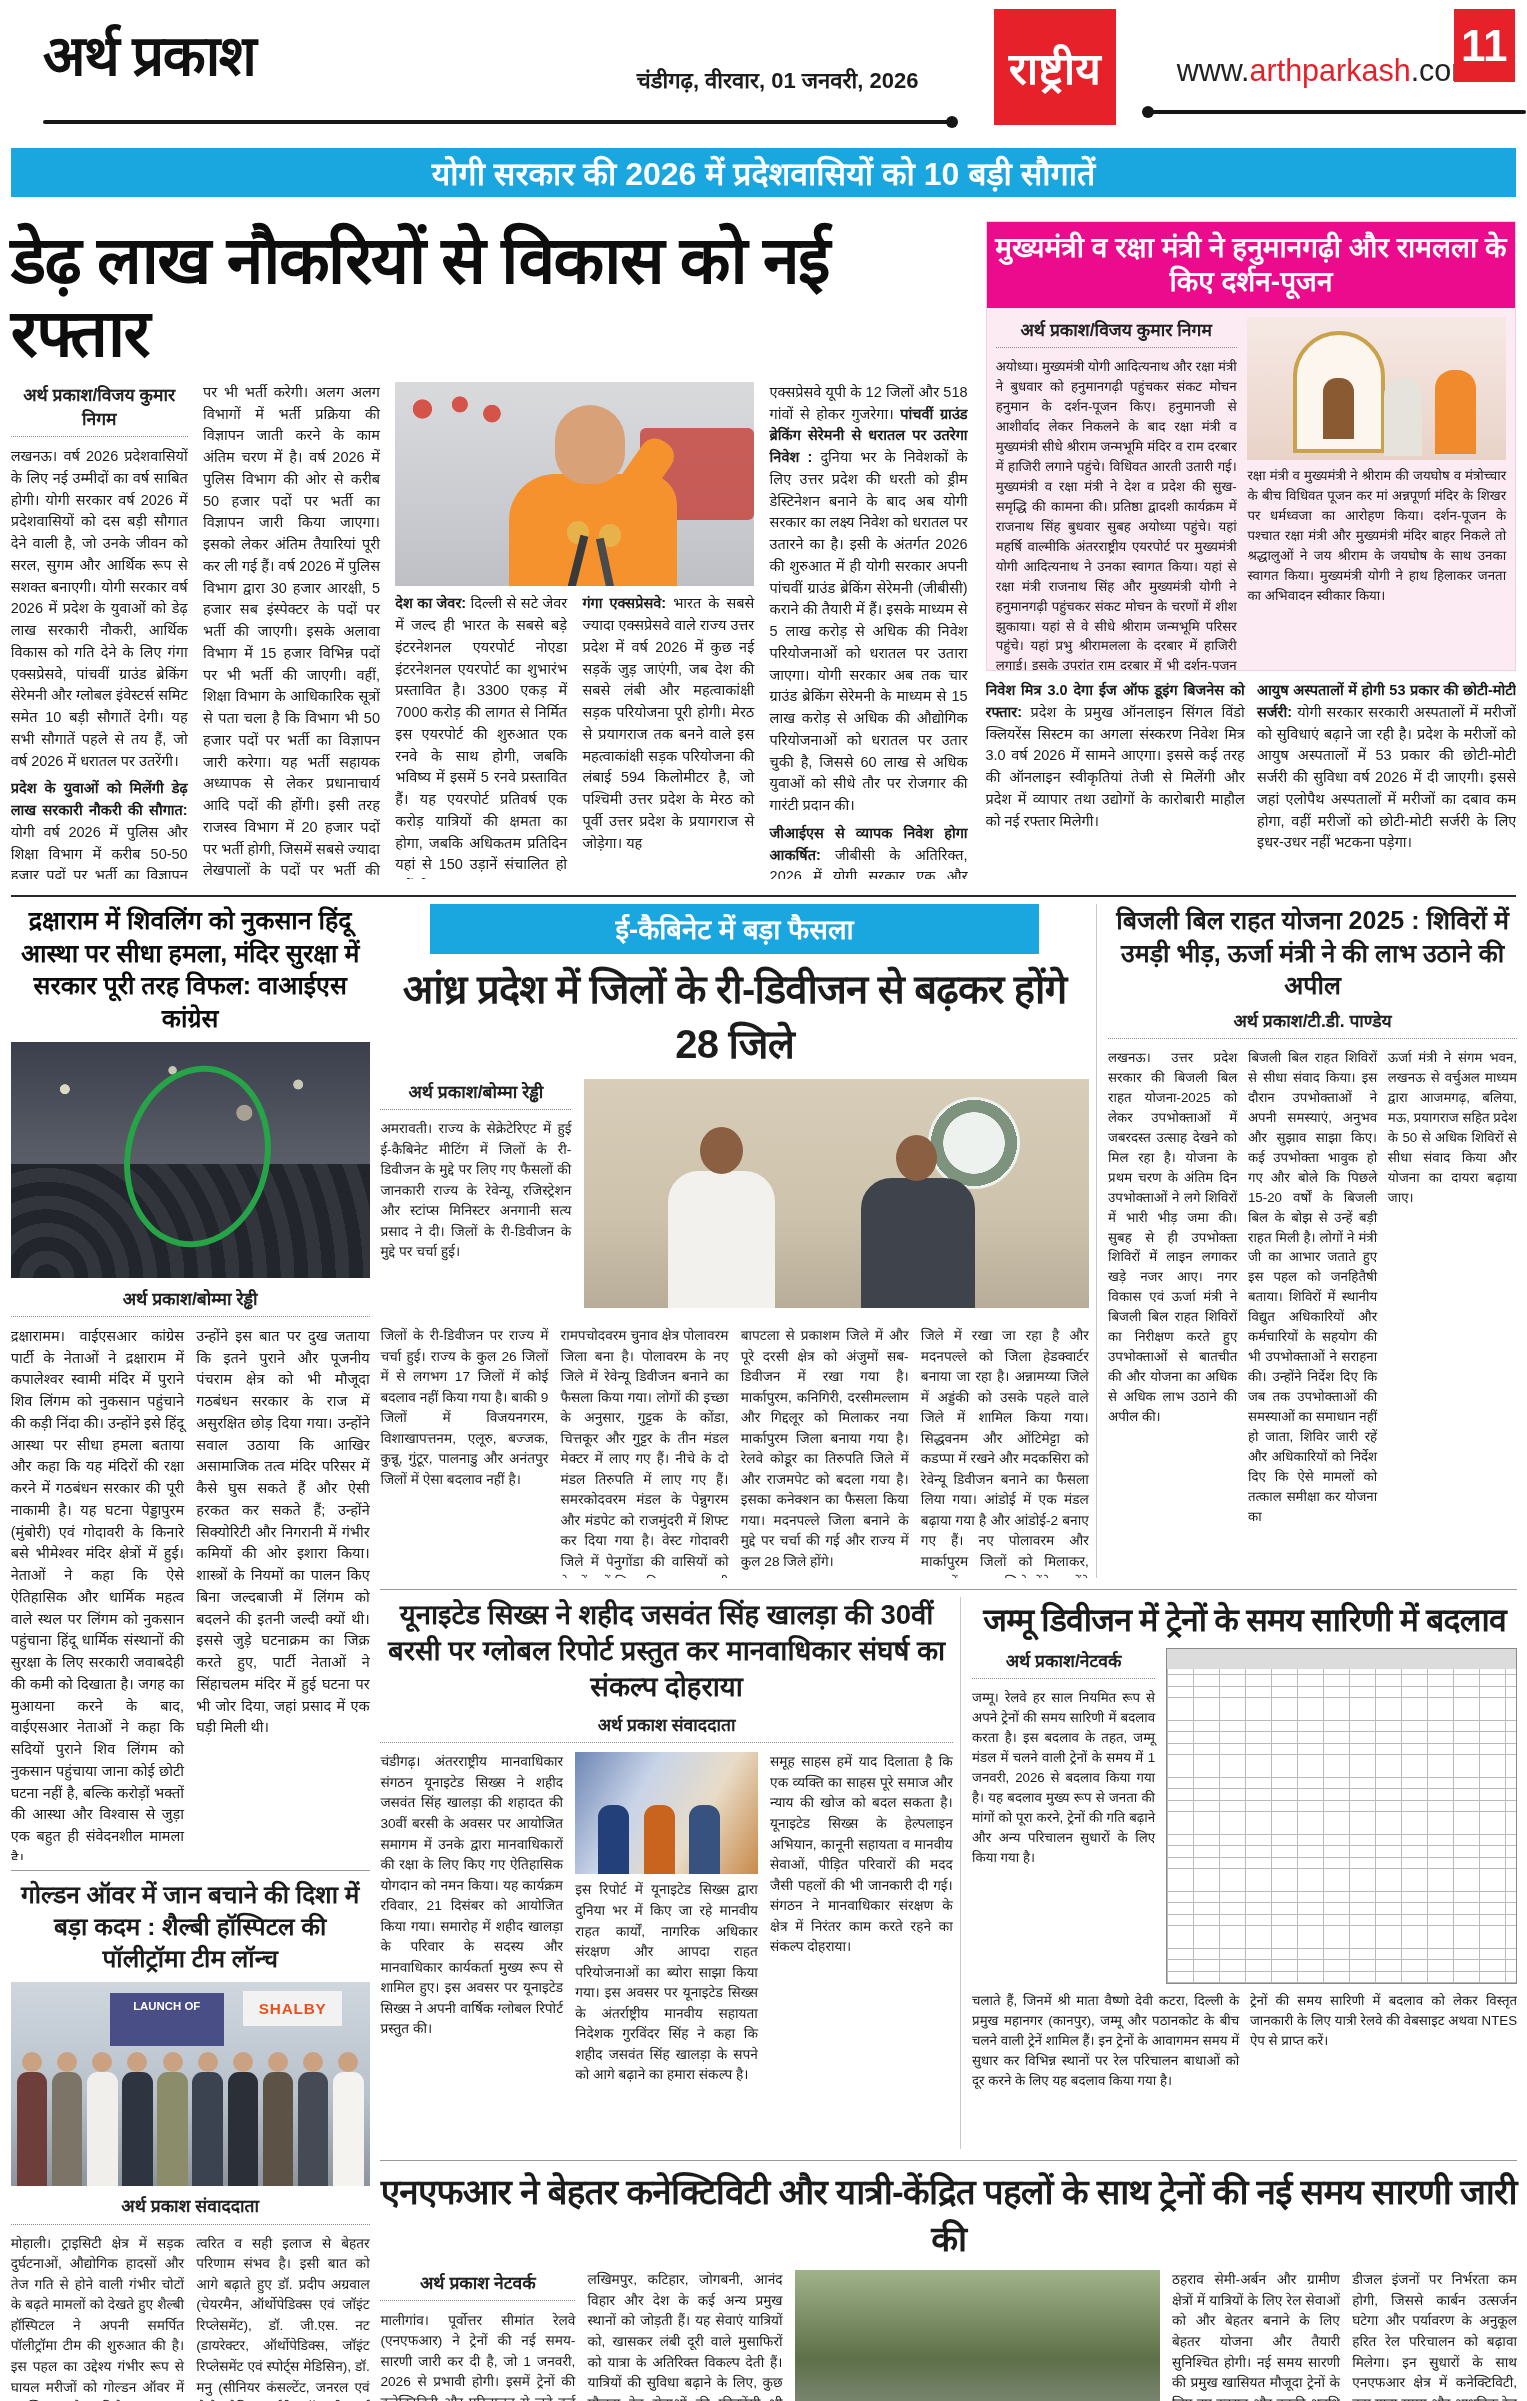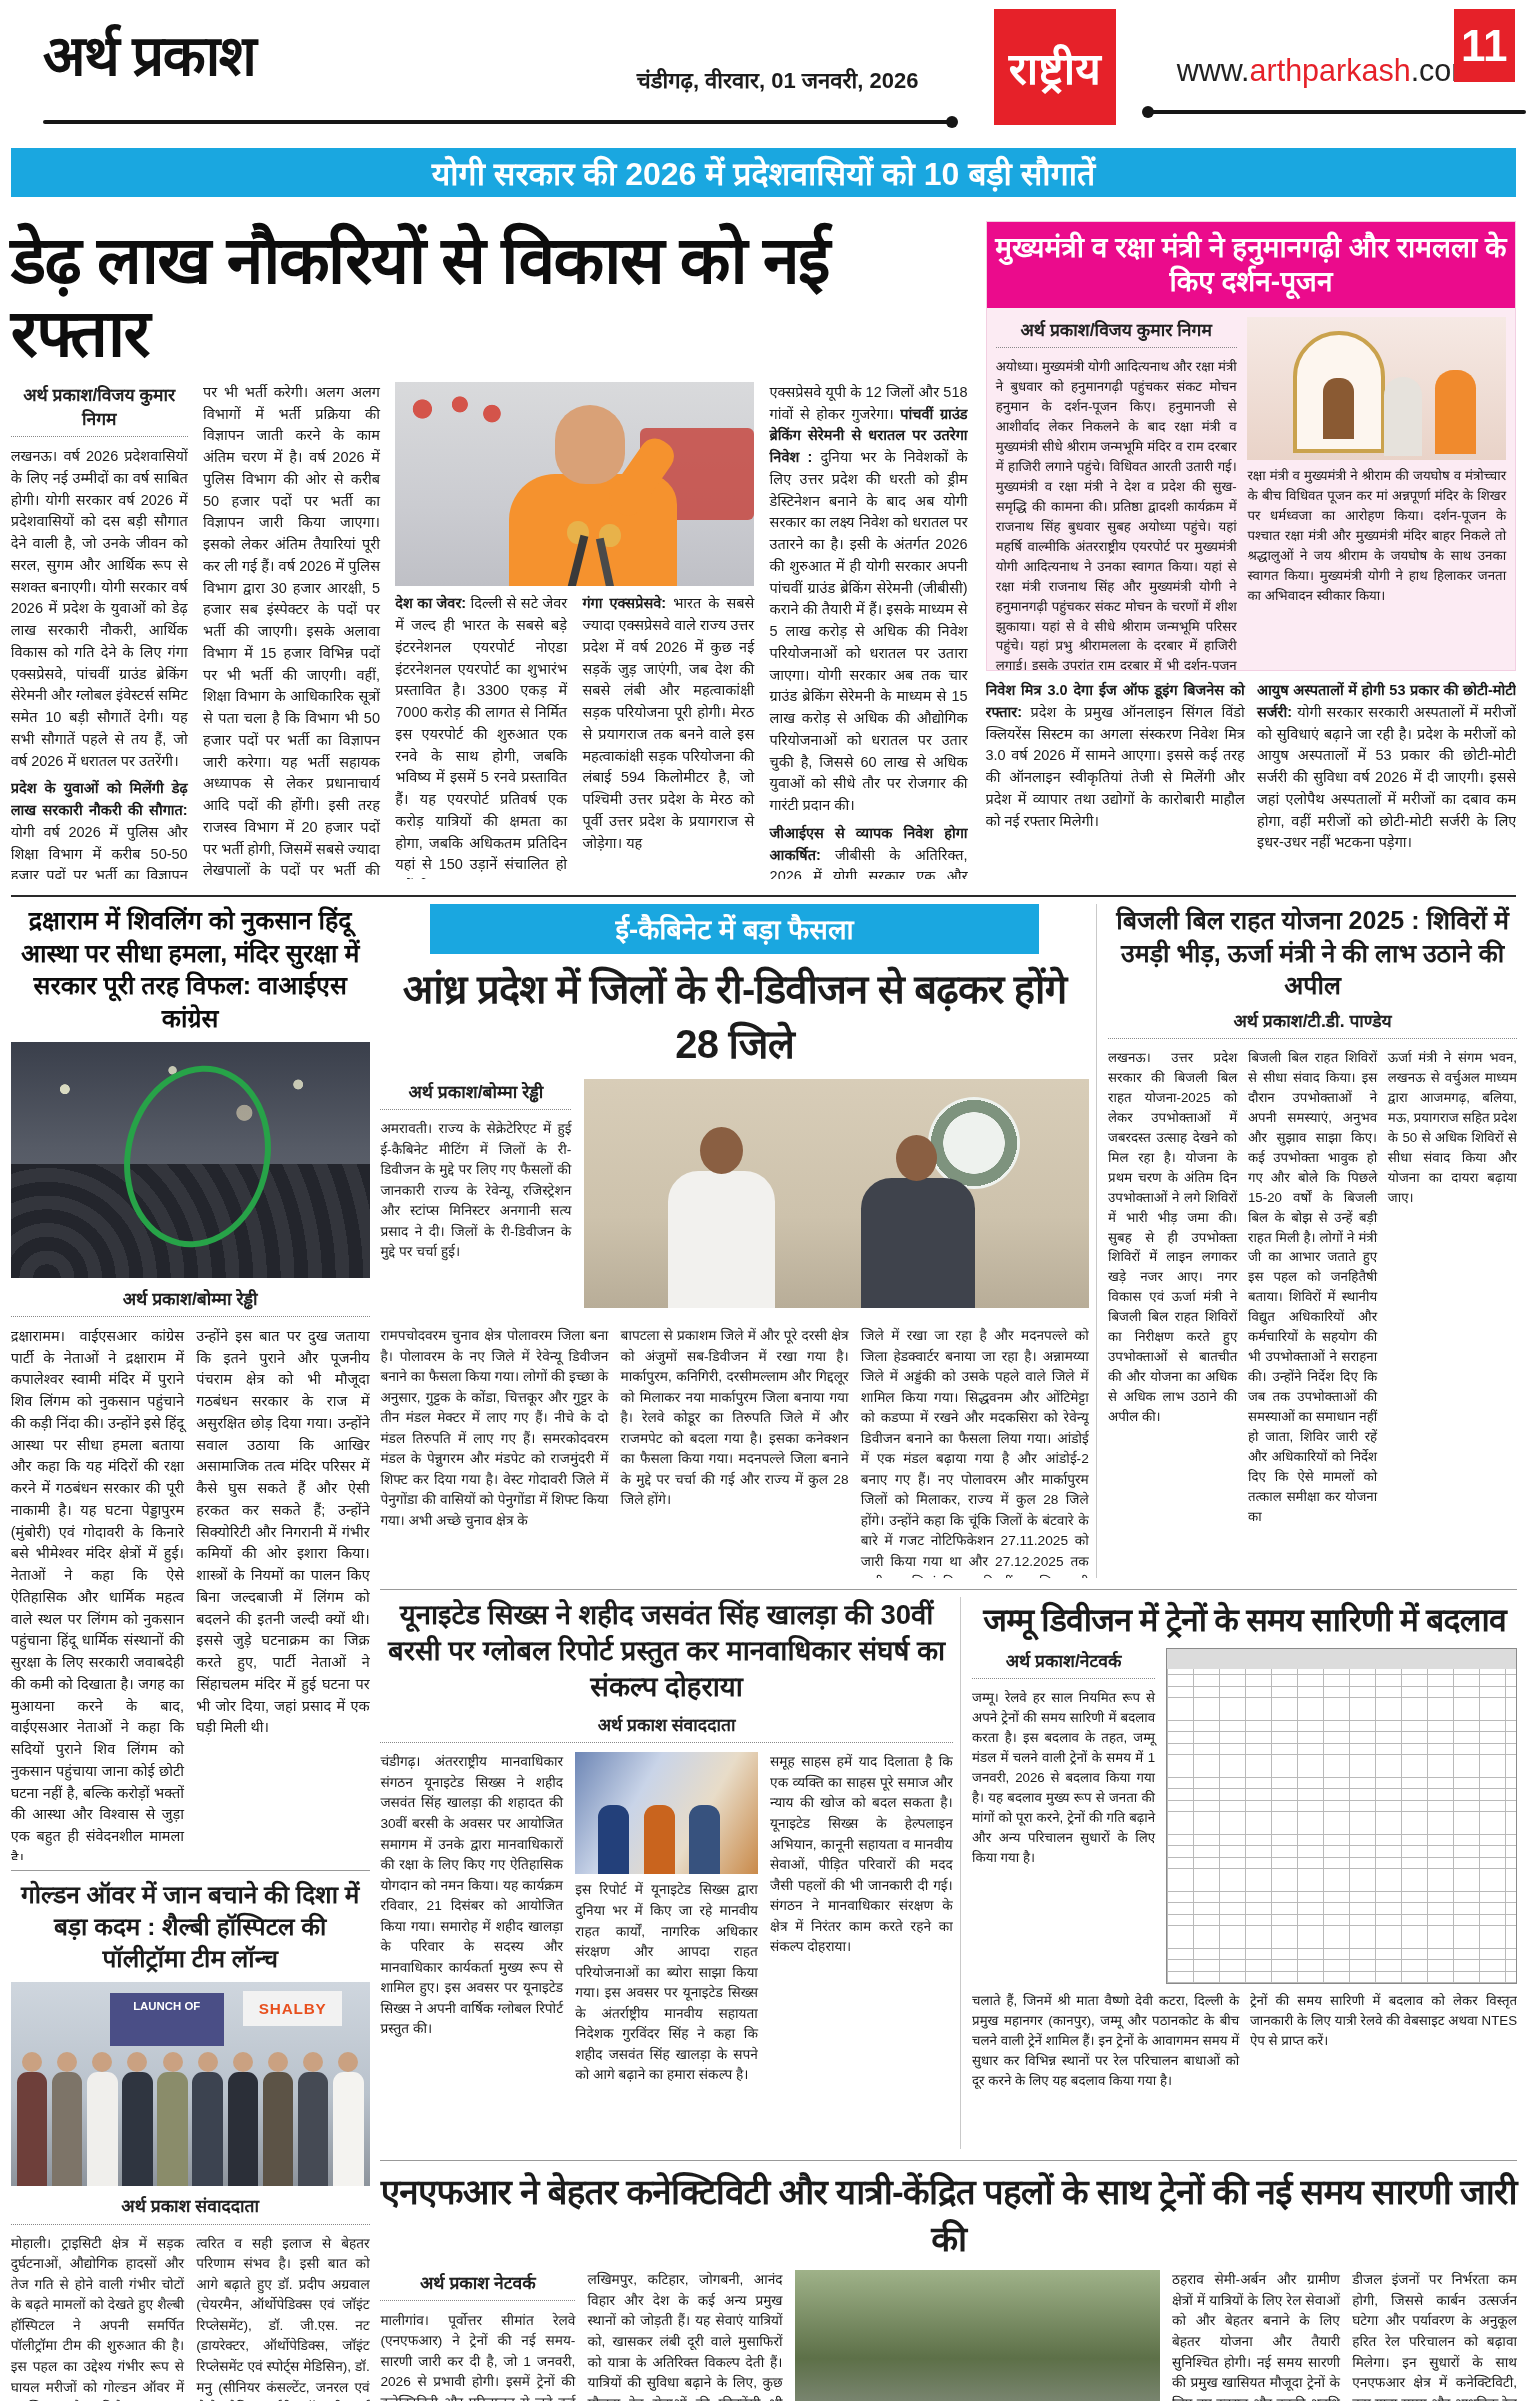--- a/index.html
+++ b/index.html
@@ -303,20 +303,23 @@
               <p class="body">अमरावती। राज्य के सेक्रेटेरिएट में हुई ई-कैबिनेट मीटिंग में जिलों के री-डिवीजन के मुद्दे पर लिए गए फैसलों की जानकारी राज्य के रेवेन्यू, रजिस्ट्रेशन और स्टांप्स मिनिस्टर अनगानी सत्य प्रसाद ने दी। जिलों के री-डिवीजन के मुद्दे पर चर्चा हुई।</p>
             </div>
             <div class="ph ecab-ph">
               <div class="emblem"></div>
               <div class="m1"></div>
               <div class="m2"></div>
             </div>
           </div>
           <div class="ecab-cols">
             <div>
+                <p class="body">जिलों के री-डिवीजन पर राज्य में चर्चा हुई। राज्य के कुल 26 जिलों में से लगभग 17 जिलों में कोई बदलाव नहीं किया गया है। बाकी 9 जिलों में विजयनगरम, विशाखापत्तनम, एलूरु, बज्जक, कुन्नू, गुंटूर, पालनाडु और अनंतपुर जिलों में ऐसा बदलाव नहीं है।</p>
+              </div>
+            <div>
                 <p class="body">रामपचोदवरम चुनाव क्षेत्र पोलावरम जिला बना है। पोलावरम के नए जिले में रेवेन्यू डिवीजन बनाने का फैसला किया गया। लोगों की इच्छा के अनुसार, गुट्टक के कोंडा, चित्तकूर और गुट्टर के तीन मंडल मेक्टर में लाए गए हैं। नीचे के दो मंडल तिरुपति में लाए गए हैं। समरकोदवरम मंडल के पेन्नुगरम और मंडपेट को राजमुंदरी में शिफ्ट कर दिया गया है। वेस्ट गोदावरी जिले में पेनुगोंडा की वासियों को पेनुगोंडा में शिफ्ट किया गया। अभी अच्छे चुनाव क्षेत्र के</p>
               </div>
             <div>
                 <p class="body">बापटला से प्रकाशम जिले में और पूरे दरसी क्षेत्र को अंजुमों सब-डिवीजन में रखा गया है। मार्कापुरम, कनिगिरी, दरसीमल्लाम और गिद्दलूर को मिलाकर नया मार्कापुरम जिला बनाया गया है। रेलवे कोडूर का तिरुपति जिले में और राजमपेट को बदला गया है। इसका कनेक्शन का फैसला किया गया। मदनपल्ले जिला बनाने के मुद्दे पर चर्चा की गई और राज्य में कुल 28 जिले होंगे।</p>
               </div>
             <div>
                 <p class="body">जिले में रखा जा रहा है और मदनपल्ले को जिला हेडक्वार्टर बनाया जा रहा है। अन्नामय्या जिले में अड्डंकी को उसके पहले वाले जिले में शामिल किया गया। सिद्धवनम और ओंटिमेट्टा को कडप्पा में रखने और मदकसिरा को रेवेन्यू डिवीजन बनाने का फैसला लिया गया। आंडोई में एक मंडल बढ़ाया गया है और आंडोई-2 बनाए गए हैं। नए पोलावरम और मार्कापुरम जिलों को मिलाकर, राज्य में कुल 28 जिले होंगे। उन्होंने कहा कि चूंकि जिलों के बंटवारे के बारे में गजट नोटिफिकेशन 27.11.2025 को जारी किया गया था और 27.12.2025 तक सभी आपत्तियां मिल चुकी थीं, इसलिए सभी बदलाव आधिकारिक रूप से 31 दिसंबर 2025 से लागू होंगे।</p>
               </div>
           </div>
         </div>

